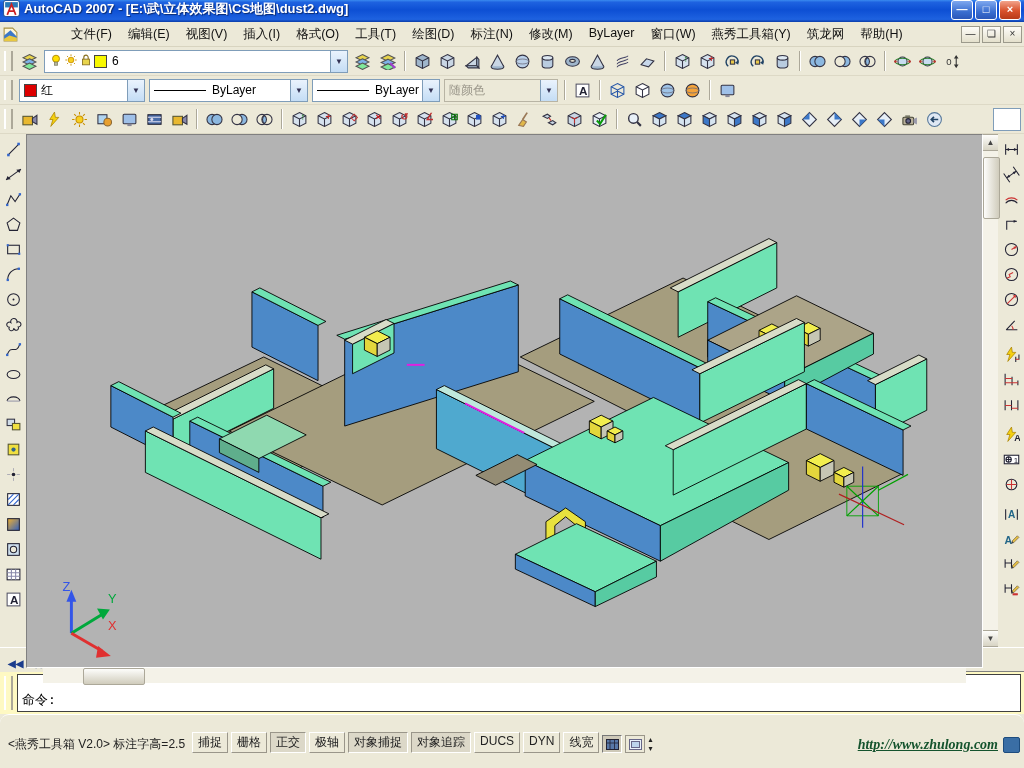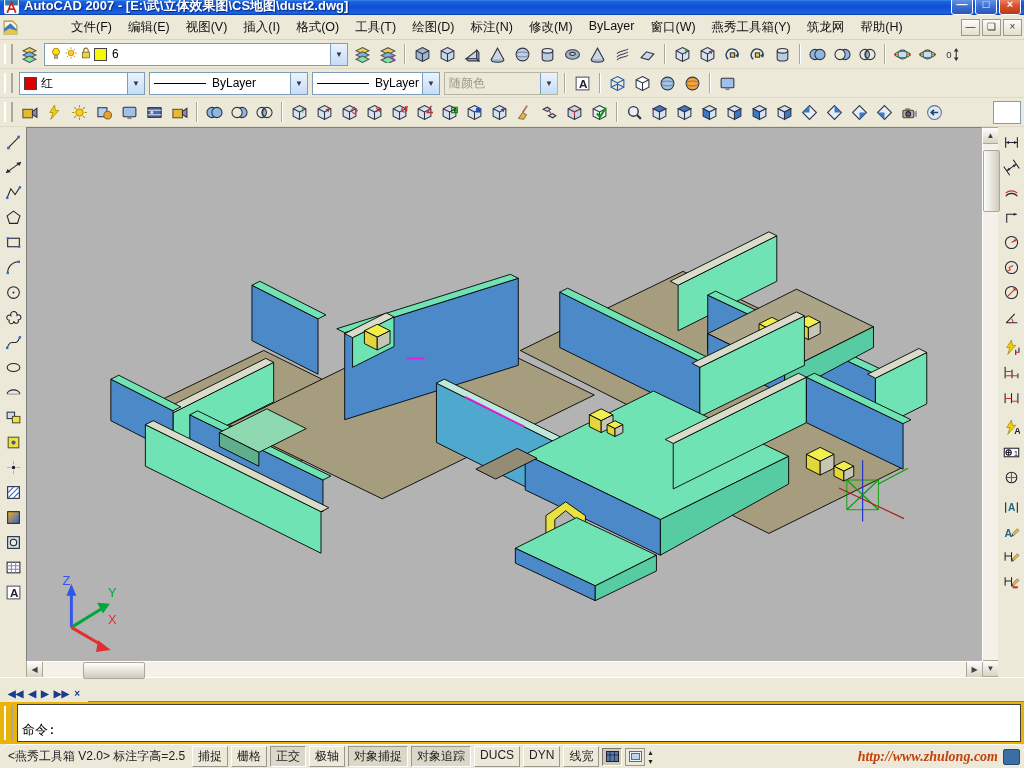--- a/index.html
+++ b/index.html
@@ -1,19 +1,19 @@
 <!DOCTYPE html>
 <html><head>
 <meta charset="utf-8">
 <style>
   html,body{margin:0;padding:0;background:#444;}
   .app{width:1024px;height:768px;position:relative;font-family:"Liberation Sans",sans-serif;
        background:#ECE9D8;overflow:hidden;display:flex;flex-direction:column;user-select:none;}
   
-  .titlebar{height:15px;display:flex;align-items:flex-end;padding:0 3px;
+  .titlebar{height:22px;display:flex;align-items:flex-start;padding:0 3px;
     background:linear-gradient(180deg,#3A8BF0 0%,#1E62E0 10%,#0D4FD4 45%,#1E62E0 88%,#0A3CA8 100%);}
   .titlebar .ticon{width:17px;height:17px;margin-right:4px;flex:0 0 auto;}
   .titlebar .ttext{color:#fff;font-weight:bold;font-size:13px;flex:1;white-space:nowrap;overflow:hidden;
     text-shadow:1px 1px 1px #0a2a70;}
   .tbuttons{display:flex;gap:2px;}
   .tbtn-win{width:20px;height:18px;border-radius:3px;border:1px solid #fff;
     background:linear-gradient(180deg,#7FA8EF,#3A6ED0 60%,#2B57B8);color:#fff;font-size:11px;line-height:16px;
     text-align:center;font-weight:bold;}
   .tbtn-win.close{background:linear-gradient(180deg,#F2A38B,#D8512B 55%,#B83A18);}
   
@@ -59,36 +59,36 @@
     border:1px solid #ACA899;border-radius:2px;}
   
   .tabstrip{height:24px;background:#ECE9D8;display:flex;align-items:flex-end;border-top:1px solid #fff;padding-left:4px;}
   .tabnav{display:flex;align-items:center;gap:1px;margin:0 6px 3px 2px;}
   .tabnav span{color:#1B3C8C;font-size:10px;padding:0 2px;font-weight:bold;}
   .tab{height:19px;line-height:18px;padding:0 18px;font-size:12px;color:#222;background:#E4E0CC;
     clip-path:polygon(10px 0,calc(100% - 10px) 0,100% 100%,0 100%);margin-right:-8px;border-top:1px solid #999;}
   .tab.active{background:#FDFCF8;font-weight:bold;z-index:2;position:relative;}
   .tabline{flex:1;border-bottom:1px solid #808080;height:1px;margin-bottom:0;}
   
-  .cmd{height:38px;background:#eab308;display:flex;align-items:stretch;padding:2px 3px;}
+  .cmd{height:38px;background:#fef9c3;display:flex;align-items:stretch;padding:2px 3px;}
   .cmd .cgrip{width:5px;border-left:2px solid #fff;border-right:2px solid #aca899;margin:2px 4px 2px 1px;}
   .cmd .cwin{flex:1;background:#fff;border:1px solid #404040;font-family:"DejaVu Sans Mono",monospace;
     font-size:13px;color:#000;display:flex;align-items:flex-end;padding:2px 4px;}
   
-  .statusbar{height:23px;background:#ECE9D8;border-top:1px solid #fff;display:flex;align-items:center;
-    font-size:12px;color:#222;padding:0 4px;gap:3px;white-space:nowrap;border-radius:9px;}
+  .statusbar{height:23px;background:#ECE9D8;border-top:1px solid #fff;display:flex;align-items:flex-end;
+    font-size:12px;color:#222;padding:15px 4px;gap:3px;white-space:nowrap;border-radius:9px;}
   .st-left{padding:0 4px;}
   .st-coords{border:1px solid;border-color:#9a968a #fff #fff #9a968a;padding:1px 8px;min-width:160px;}
   .st-toggle{border:1px solid;border-color:#fff #9a968a #9a968a #fff;padding:1px 5px;background:#ECE9D8;}
   .st-toggle.pressed{border-color:#9a968a #fff #fff #9a968a;background:#DCD8C8;}
   .st-tray{width:18px;height:16px;border:1px solid #9a968a;display:flex;align-items:center;justify-content:center;}
   .st-tray.pressed{background:#CEC9B8;border-color:#777 #fff #fff #777;}
   .st-spacer{flex:1;}
-  .st-url{font-family:"Liberation Serif",serif;font-style:italic;font-weight:bold;color:#c2410c;
-    font-size:14px;margin-right:2px;}
+  .st-url{font-family:"Liberation Serif",serif;font-style:italic;font-weight:bold;color:#14532d;
+    text-decoration:underline;font-size:14px;margin-right:2px;}
   .st-blue{width:15px;height:14px;background:#3A6EA5;border:1px solid #1D4C7E;border-radius:2px;}
 </style>
 </head>
 <body>
 
 <div class="app">
 
   <div class="titlebar">
     <span class="ticon">
       <svg width="17" height="17" viewBox="0 0 16 16">

